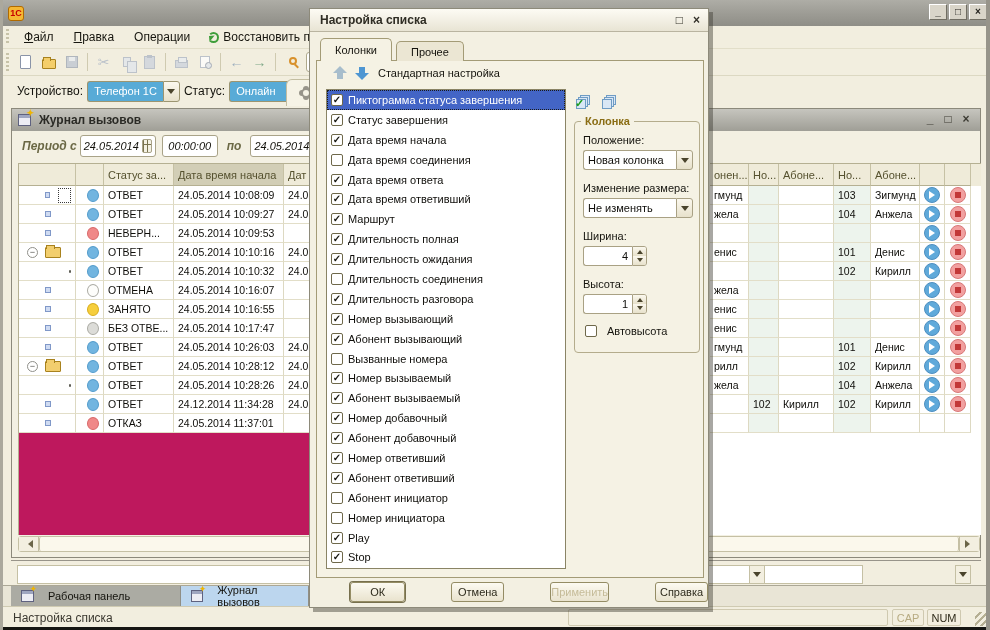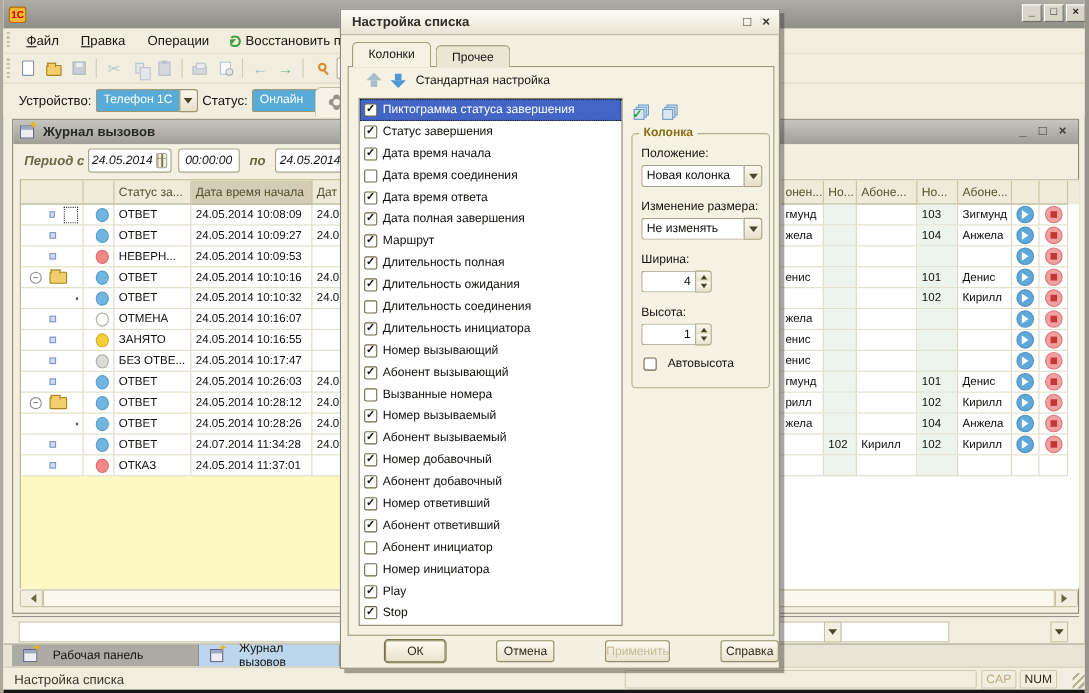--- a/index.html
+++ b/index.html
@@ -67,21 +67,21 @@
   .periodrow{position:absolute;left:0;top:22px;width:100%;height:30px;display:flex;align-items:center;font-size:12px;color:#6B6845;font-weight:bold;font-style:italic;}
   .pfield{height:22px;background:#FFF;border:1px solid #A9A388;border-radius:3px;display:flex;align-items:center;font-size:11px;color:#14130D;font-weight:normal;padding:0 3px;margin:0 3px;}
   .calbtn{width:14px;height:14px;margin-left:3px;background:#F4F1E3;border:1px solid #A9A388;border-radius:2px;
           background-image:linear-gradient(#7A744F 0 1px,transparent 1px),repeating-linear-gradient(90deg,#7A744F 0 1px,transparent 1px 4px);background-size:100% 100%,100% 8px;background-position:0 4px,0 4px;background-repeat:no-repeat,repeat-y;}
   
   .theadrow,.trow{display:flex;font-size:10.5px;}
   .theadrow{height:22px;background:#EFEBD9;color:#55512E;font-size:11px;}
   .theadrow .cell{border-right:1px solid #C6C1A4;border-bottom:1px solid #B5B092;display:flex;align-items:center;padding:0 4px;overflow:hidden;white-space:nowrap;}
   .trow{height:19px;background:#FFF;}
   .trow .cell{border-right:1px solid #DDD9C2;border-bottom:1px solid #E2DEC8;display:flex;align-items:center;padding:0 4px;overflow:hidden;white-space:nowrap;color:#0F0E0A;}
-  .tleft{position:absolute;left:6px;top:54px;width:292px;height:372px;background:#fef9c3;border-left:1px solid #B5B092;border-top:1px solid #B5B092;overflow:hidden;}
+  .tleft{position:absolute;left:6px;top:54px;width:292px;height:372px;background:#be185d;border-left:1px solid #B5B092;border-top:1px solid #B5B092;overflow:hidden;}
   .tright{position:absolute;left:698px;top:54px;width:271px;height:372px;background:#FFF;border-top:1px solid #B5B092;overflow:hidden;}
   .c-tree{width:57px}.c-icon{width:28px}.c-st{width:70px}.c-start{width:110px}.c-d2{flex:1;border-right:none!important;}
   .hdr-start{background:#D2CEB6;}
   .c-ab1{width:39px}.c-no2{width:30px}.c-ab2{width:55px}.c-no3{width:37px}.c-ab3{width:49px}.c-play{width:25px;justify-content:center;}.c-stop{width:26px;justify-content:center;}
   .tintcol{background:#EBF2EB;}
   .trow .tintcol{background:#EDF4ED;}
   .sq{width:6px;height:6px;border:1px solid #8098C8;background:#CFDBF2;margin-left:22px;}
   .focusrect{width:15px;height:15px;border:1px dotted #3A3A3A;margin-left:8px;}
   .expander{width:11px;height:11px;border:1px solid #90908A;border-radius:50%;font-size:9px;line-height:9px;text-align:center;color:#50504A;margin-left:4px;}
   .folder{width:16px;height:11px;background:#F2CE6E;border:1px solid #A8821E;border-radius:1px;position:relative;margin-left:7px;margin-top:1px;}
@@ -408,21 +408,21 @@
             <div class="cell c-d2">24.0</div>
           </div>
           <div class="trow">
             <div class="cell c-tree">
               <div class="sq"></div>
             </div>
             <div class="cell c-icon">
               <div class="circ cir-blue"></div>
             </div>
             <div class="cell c-st">ОТВЕТ</div>
-            <div class="cell c-start">24.07.2014 11:34:28</div>
+            <div class="cell c-start">24.12.2014 11:34:28</div>
             <div class="cell c-d2">24.0</div>
           </div>
           <div class="trow">
             <div class="cell c-tree">
               <div class="sq"></div>
             </div>
             <div class="cell c-icon">
               <div class="circ cir-red"></div>
             </div>
             <div class="cell c-st">ОТКАЗ</div>
@@ -744,41 +744,41 @@
         <div class="citem">
           <div class="cb"></div>
           <div class="">Дата время соединения</div>
         </div>
         <div class="citem">
           <div class="cb">✓</div>
           <div class="">Дата время ответа</div>
         </div>
         <div class="citem">
           <div class="cb">✓</div>
-          <div class="">Дата полная завершения</div>
+          <div class="">Дата время ответивший</div>
         </div>
         <div class="citem">
           <div class="cb">✓</div>
           <div class="">Маршрут</div>
         </div>
         <div class="citem">
           <div class="cb">✓</div>
           <div class="">Длительность полная</div>
         </div>
         <div class="citem">
           <div class="cb">✓</div>
           <div class="">Длительность ожидания</div>
         </div>
         <div class="citem">
           <div class="cb"></div>
           <div class="">Длительность соединения</div>
         </div>
         <div class="citem">
           <div class="cb">✓</div>
-          <div class="">Длительность инициатора</div>
+          <div class="">Длительность разговора</div>
         </div>
         <div class="citem">
           <div class="cb">✓</div>
           <div class="">Номер вызывающий</div>
         </div>
         <div class="citem">
           <div class="cb">✓</div>
           <div class="">Абонент вызывающий</div>
         </div>
         <div class="citem">

